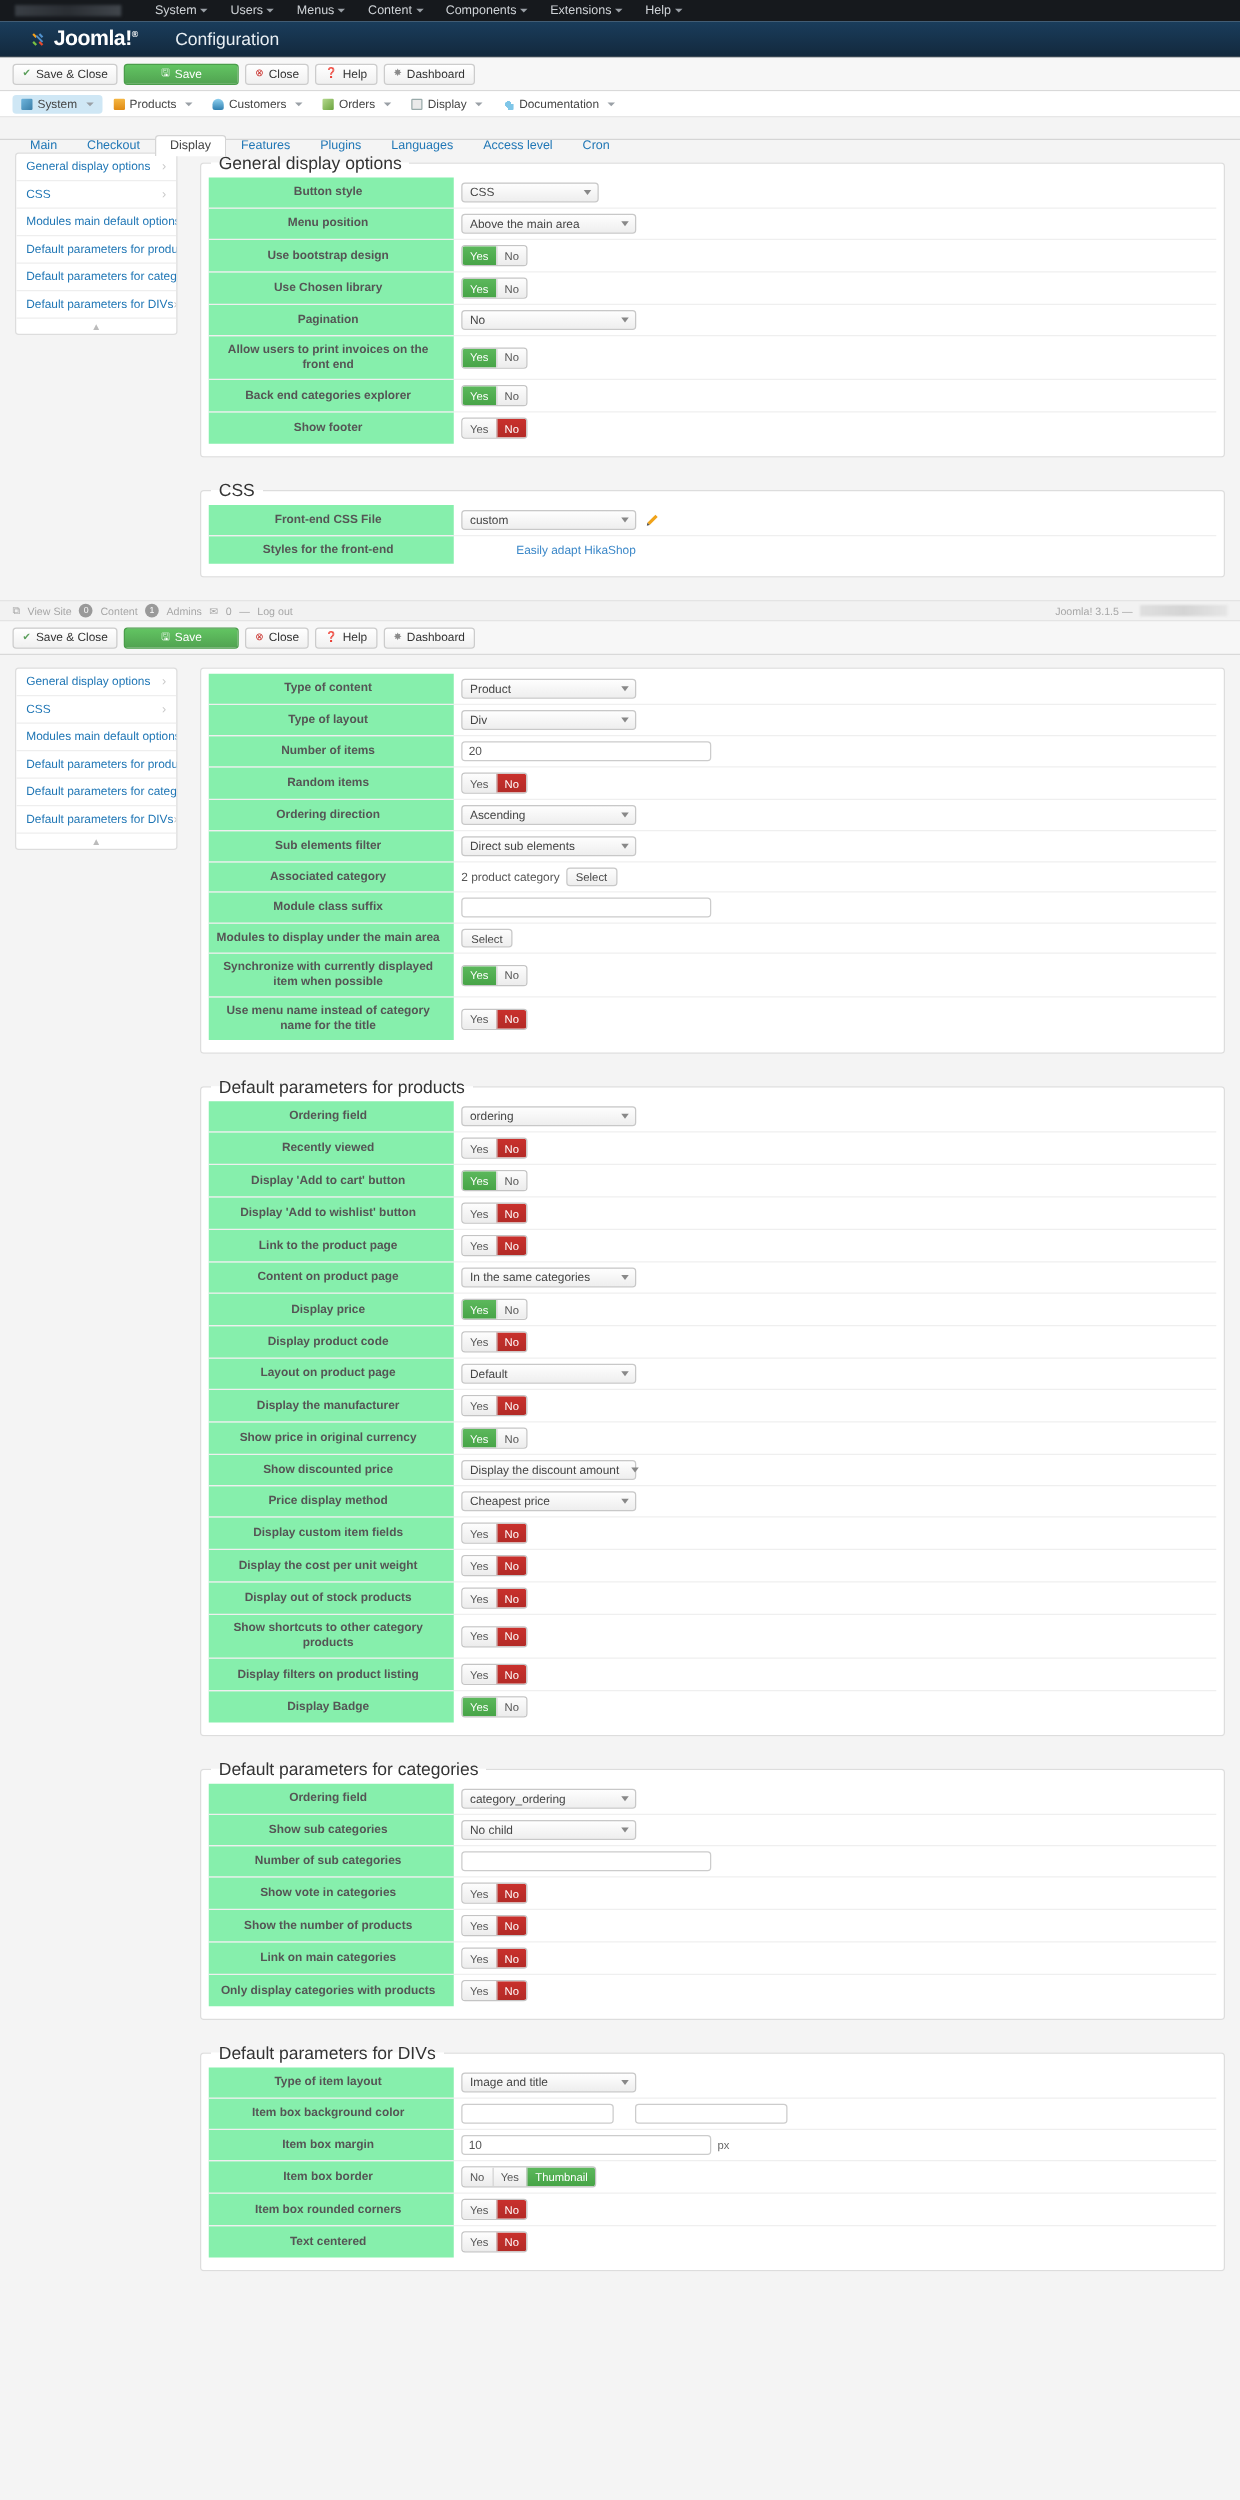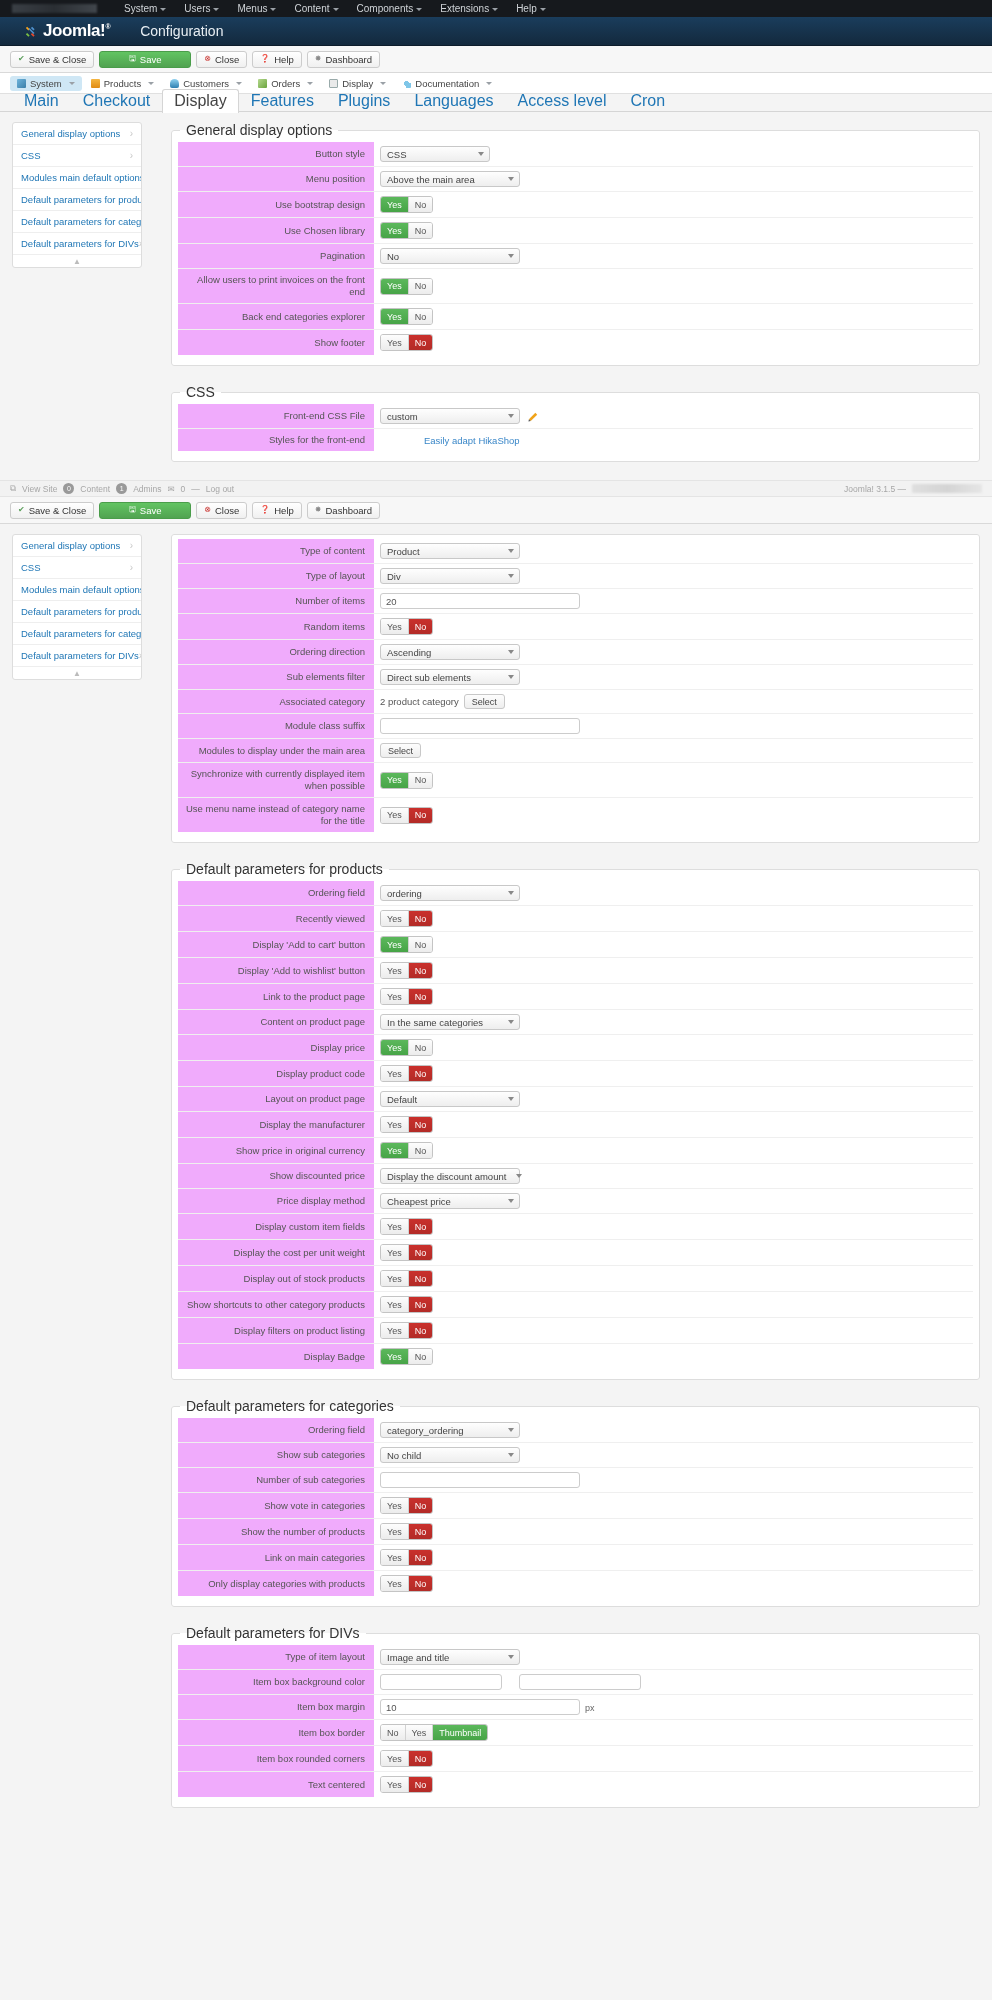--- a/index.html
+++ b/index.html
@@ -107,35 +107,35 @@
 
   
   .tabs {
     display:flex; align-items:flex-end; gap:0;
     padding: 5px 12px 0 12px;
     border-bottom:1px solid #d5d5d5;
     background: #f4f4f4;
     height: 18px;
   }
   .tab {
-    font-size:16px; color:#1f76b5;
+    font-size:10px; color:#1f76b5;
     padding: 2px 11px 3px 11px;
     border:1px solid transparent;
     border-bottom:none;
     cursor:pointer; white-space:nowrap;
-    position: relative; top:2px;
+    position: relative; top:14px;
   }
   .tab.active {
     background:#fff; color:#444;
     border-color:#d5d5d5;
     border-radius: 3px 3px 0 0;
   }
 
   
-  .content { display:flex; padding: 10px 12px 0 12px; background:#f4f4f4; align-items: flex-start; gap: 11px;}
+  .content { display:flex; padding: 10px 12px 0 12px; background:#f4f4f4; align-items: flex-start;}
   .sidebar {
     width: 130px;
     flex: 0 0 130px;
     background:#fff;
     border:1px solid #ddd;
     border-radius:3px;
     overflow:hidden;
   }
   .side-item {
     display:flex; justify-content:space-between; align-items:center;
@@ -159,26 +159,26 @@
   }
   fieldset.panel > legend {
     font-size:14px; color:#333; padding: 0 6px; margin-left:2px;
     font-weight: normal;
   }
   .frm { width:100%; border-collapse: collapse; }
   .frm tr { border-bottom: 1px solid #efefef; }
   .frm tr:last-child { border-bottom:none; }
   .frm td.lbl {
     width: 196px;
-    text-align: right;
+    text-align: center;
     padding: 5px 9px 5px 4px;
     font-size:9.5px;
-    font-weight:normal;
+    font-weight:bold;
     color:#555;
-    background:#f0abfc;
+    background:#86efac;
     vertical-align: middle;
     line-height: 12px;
   }
   .frm td.val { padding: 4px 6px; vertical-align: middle;}
 
   
   .sel {
     display:inline-flex; align-items:center; justify-content: space-between;
     height:16px;
     border:1px solid #c8c8c8; border-radius:3px;

